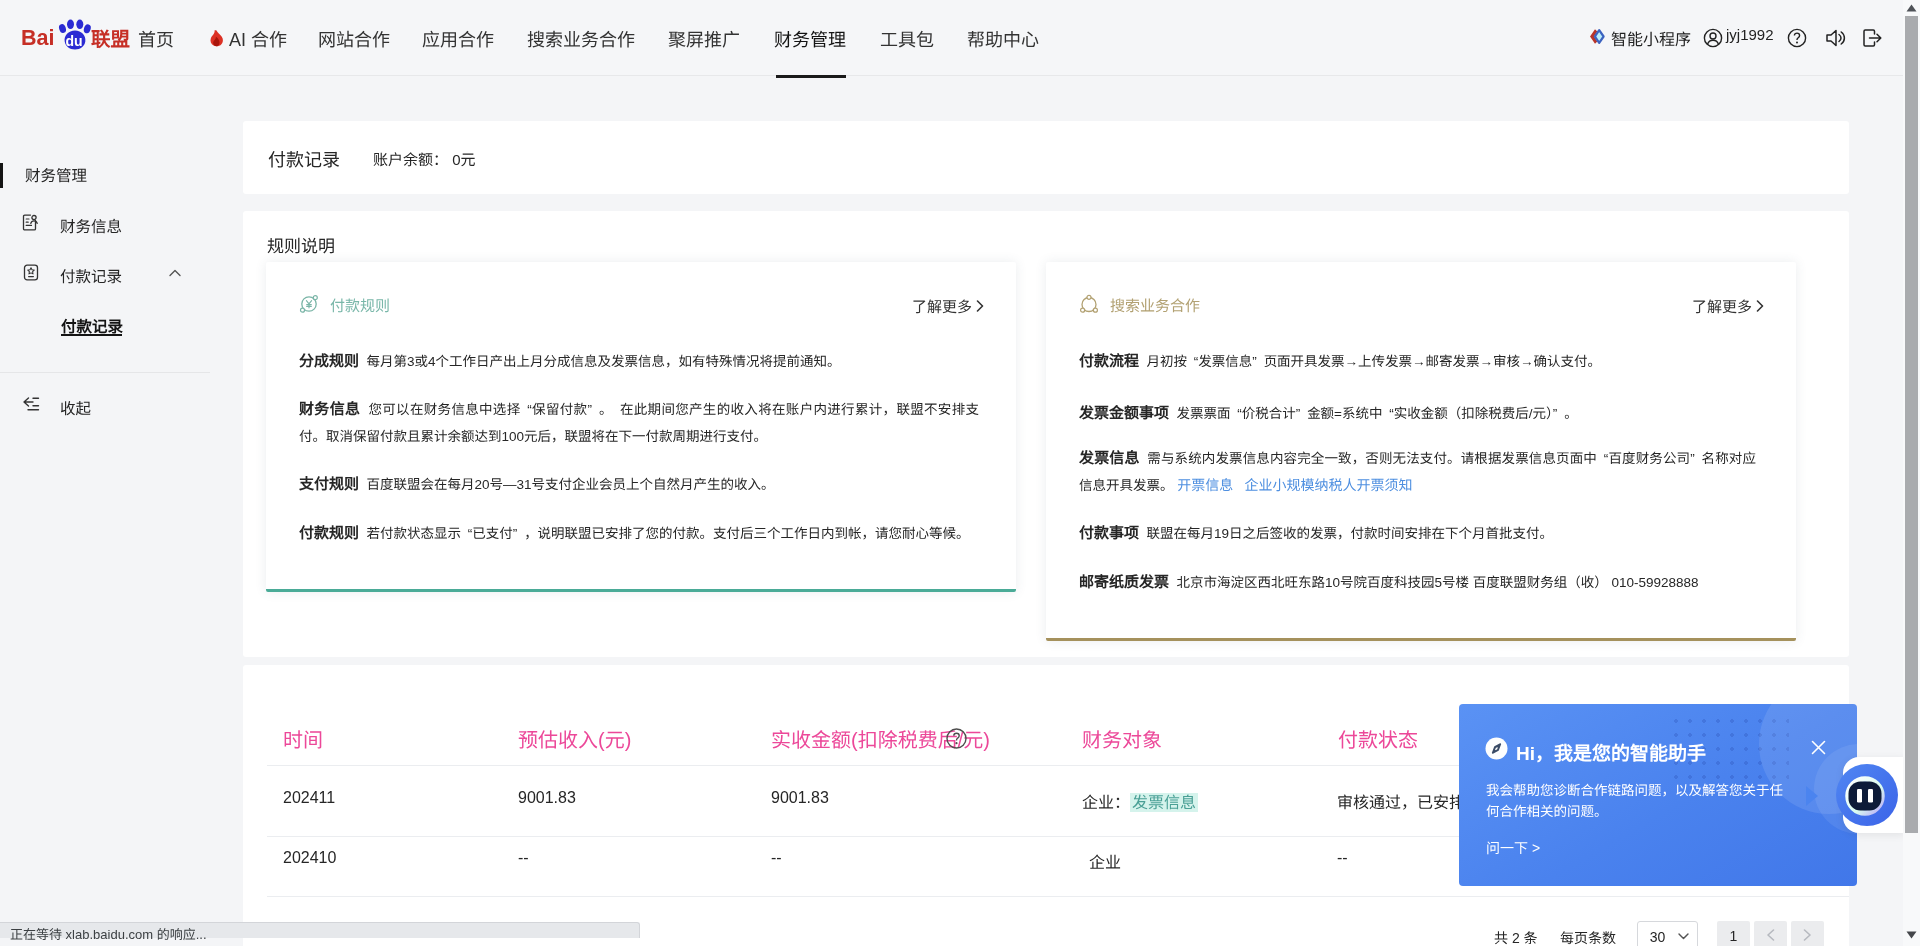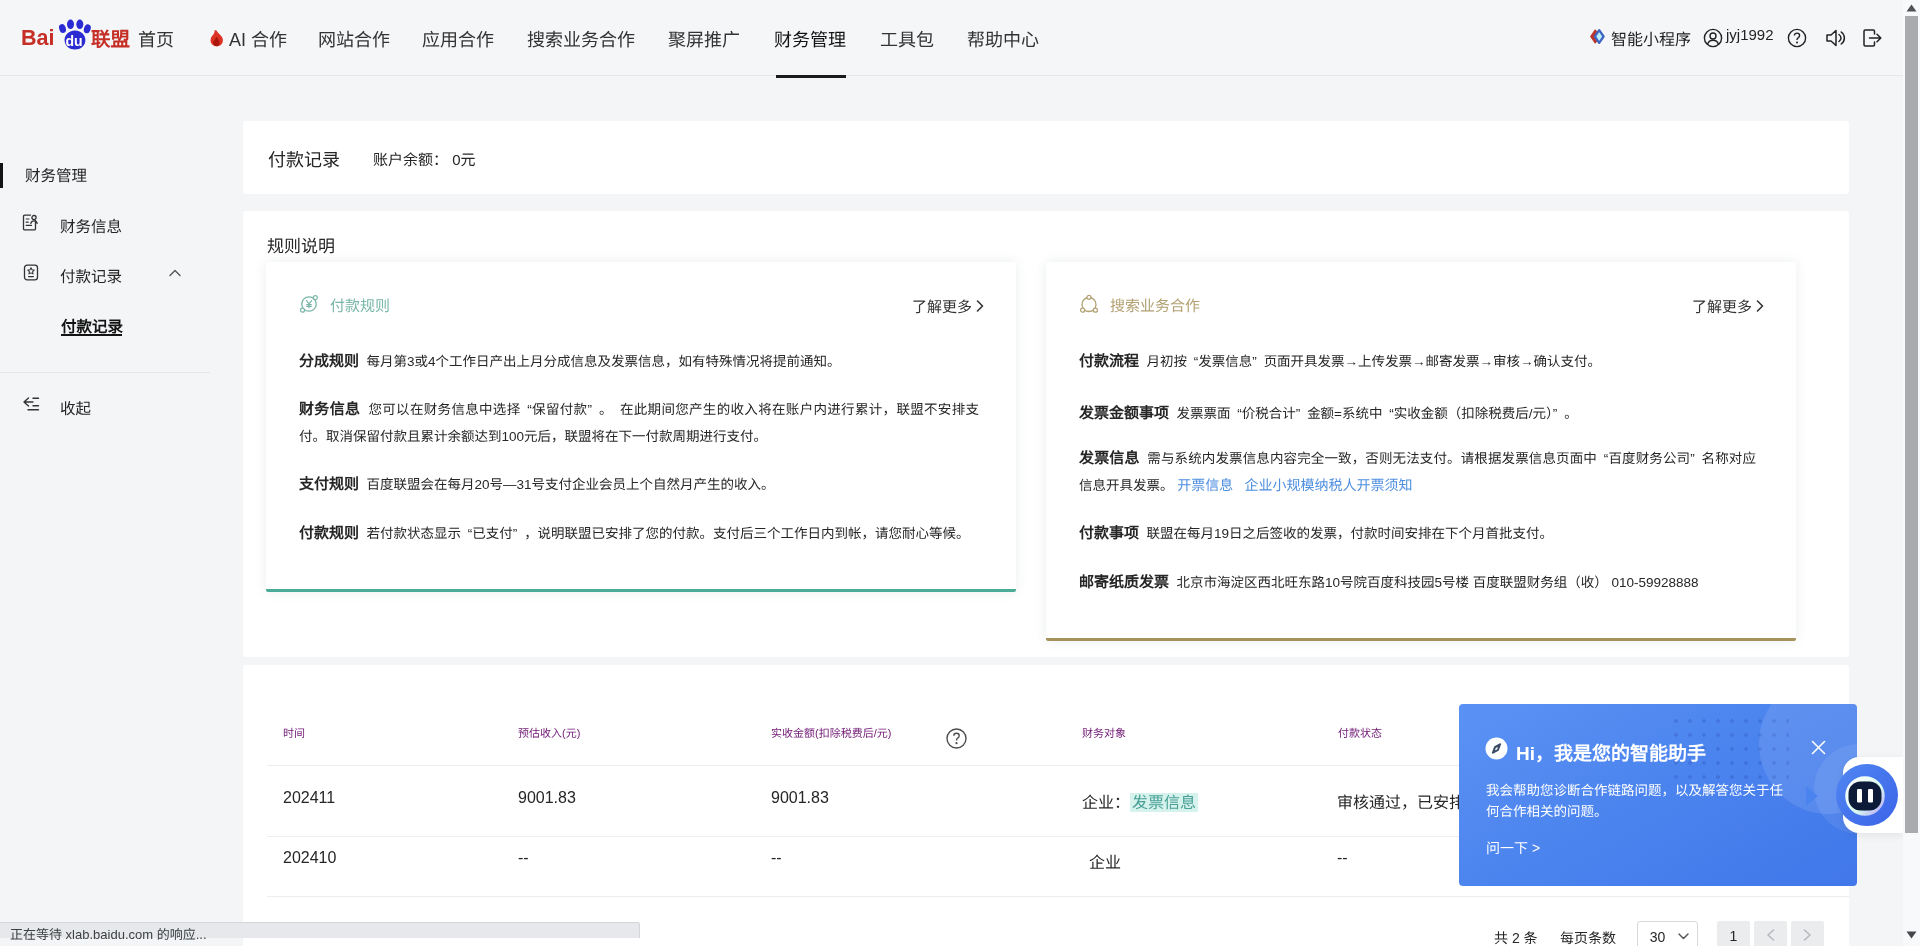--- a/index.html
+++ b/index.html
@@ -31,21 +31,21 @@
 .rule-panel { position:absolute; top:51px; width:750px; background:#fff; border-radius:2px;
   box-shadow:0 0 12px rgba(60,80,100,0.10); }
 #panel-green { left:23px; height:330px; border-bottom:3px solid #4aab97; }
 #panel-gold { left:803px; height:379px; border-bottom:3px solid #a5915c; }
 .rp-title { position:absolute; left:64px; top:32px; font-size:15px; }
 .rp-more { position:absolute; right:44px; top:33px; font-size:15px; color:#333; }
 .rp-row { position:absolute; left:33px; font-size:13.5px; color:#262626; line-height:27px; }
 .rp-row b { font-weight:700; font-size:15px; }
 
 
-.th { position:absolute; font-size:11px; color:#701a75; white-space:nowrap; }
+.th { position:absolute; font-size:20px; color:#ec4899; white-space:nowrap; }
 .td { position:absolute; font-size:16px; color:#262626; white-space:nowrap; }
 .tline { position:absolute; left:24px; width:1582px; height:1px; background:#ebedf0; }
 .link-teal { color:#4aa096; background:#d5f3ec; padding:1px 2px; }
 .q { letter-spacing:6.8px; }
 .ql { margin-left:6.8px; display:inline-block; }
 .link-blue { color:#4e8fe0; font-size:14px; }
 
 
 .pg { position:absolute; font-size:14px; color:#262626; white-space:nowrap; }
 .pg-box { position:absolute; top:256px; height:30px; text-align:center; line-height:30px; font-size:14px; }

